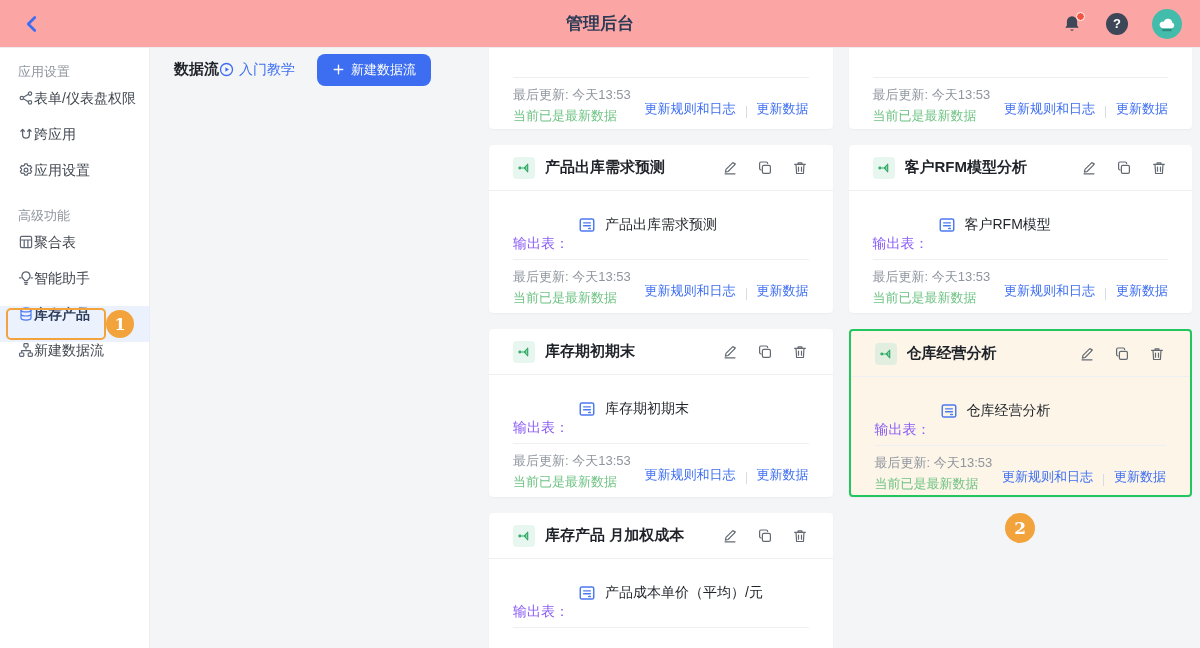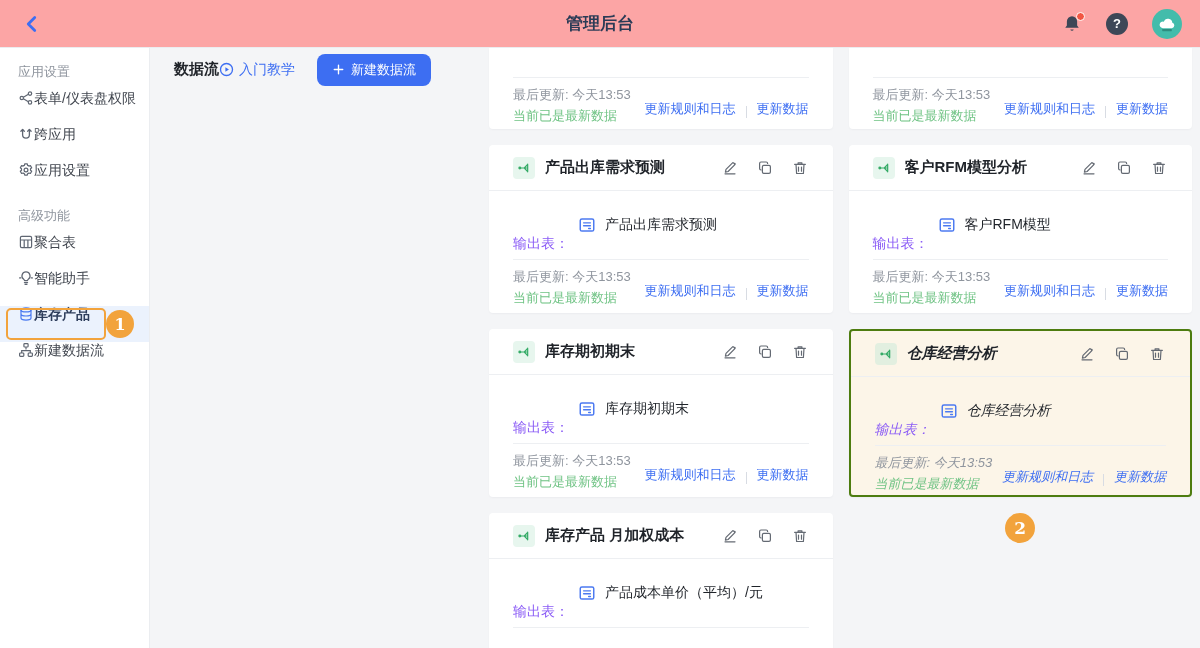--- a/index.html
+++ b/index.html
@@ -35,21 +35,21 @@
   .main-header-right { margin-left:auto; display:flex; align-items:center; gap:22px; }
   .tutorial-link { display:flex; align-items:center; gap:5px; color:#3d6ef2; font-size:14px; cursor:pointer; }
   .new-flow-btn { height:32px; background:#3d6ef2; color:#fff; border:none; border-radius:8px; font-size:13px; display:flex; align-items:center; gap:6px; padding:0 15px; cursor:pointer; font-family:inherit; }
 
   
   .cards-viewport { flex:1; overflow:hidden; padding:0 8px 0 14px; }
   .cards-grid { display:grid; grid-template-columns:1fr 1fr; grid-template-rows:81px 168px 168px auto; gap:16px; }
   .card { background:#fff; border-radius:4px; box-shadow:0 1px 2px rgba(31,35,41,.04); }
   .card.partial-top { border-radius:0 0 4px 4px; }
   .card.partial-bottom { border-radius:4px 4px 0 0; height:200px; }
-  .card.highlighted { background:#fcf5e8; border:2px solid #4d7c0f;font-style:italic; }
+  .card.highlighted { background:#fcf5e8; border:2px solid #22c55e; }
 
   .card-header { height:46px; display:flex; align-items:center; gap:10px; padding:0 24px; border-bottom:1px solid #edeff2; }
   .flow-badge { width:22px; height:22px; border-radius:4px; background:#e7f6ee; color:#35ab67; display:flex; align-items:center; justify-content:center; flex:0 0 auto; }
   .card.highlighted .flow-badge { background:#e2efe0; }
   .card-title { font-size:15px; font-weight:bold; color:#1f2329; flex:1; white-space:nowrap; overflow:hidden; }
   .card-actions { display:flex; align-items:center; gap:17px; color:#646a73; }
   .icon-btn { width:18px; height:18px; display:flex; align-items:center; justify-content:center; cursor:pointer; color:#646a73; }
 
   .card-body { margin:0 24px; height:69px; border-bottom:1px solid #edeff2; display:flex; align-items:center; gap:9px; font-size:14px; }
   .out-label { color:#8b5cf6;margin-top:37px; }

